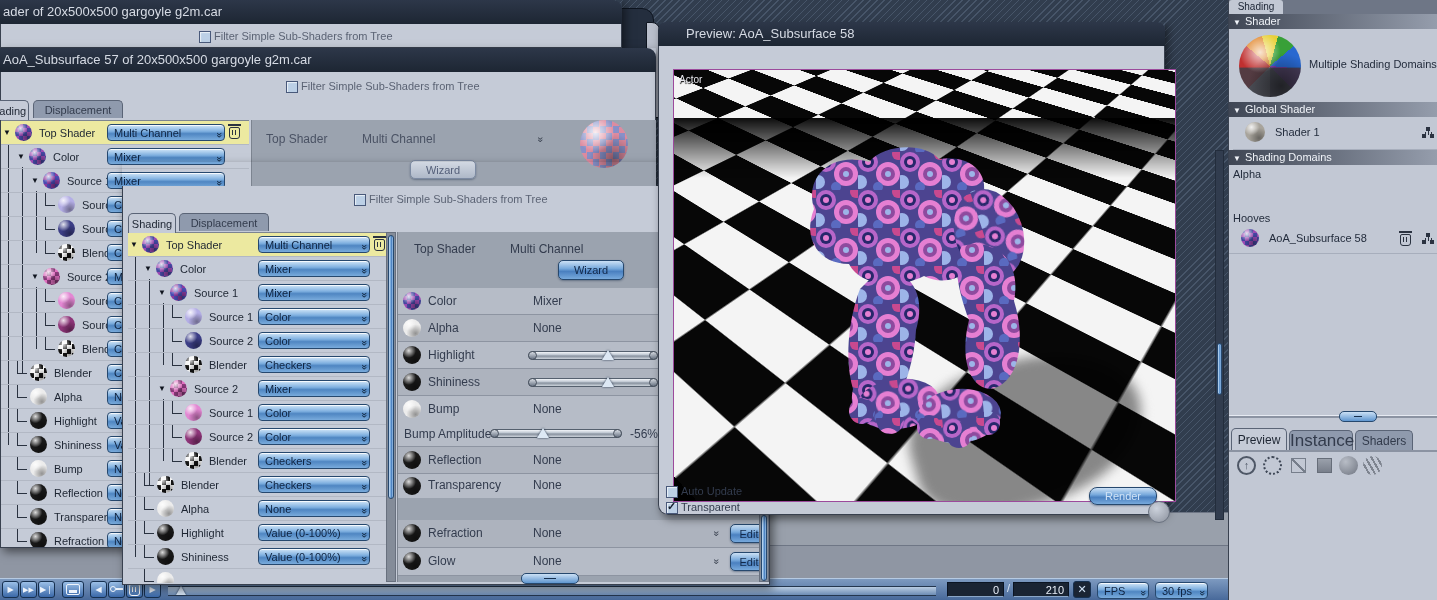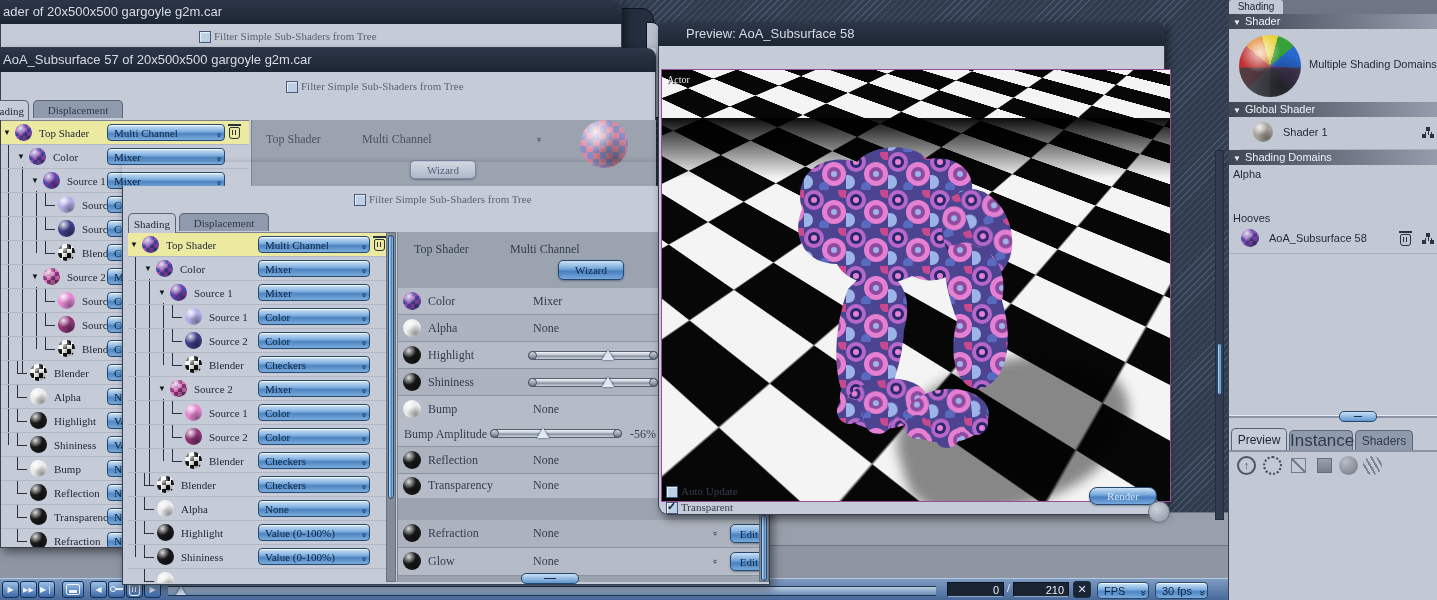--- a/index.html
+++ b/index.html
@@ -9,21 +9,21 @@
     background-image:repeating-linear-gradient(135deg,rgba(128,148,175,.28) 0 1px,transparent 1px 5px);}
   .abs{position:absolute;}
   
   .win{position:absolute;box-shadow:3px 4px 9px rgba(0,0,0,.5);}
   .tbar{position:absolute;left:0;right:0;top:0;height:24px;
     background:linear-gradient(#2d3749,#1d2633);color:#d6dbe4;font-size:13px;
     line-height:24px;white-space:nowrap;overflow:hidden;border-bottom:1px solid #0c121c;}
   .tbar.rtl{border-radius:0 9px 0 0;}
   .tbar.rall{border-radius:8px 8px 0 0;}
   .wbody{position:absolute;left:0;right:0;top:24px;bottom:0;background:#c5cbd7;
-    border:1px solid #39414f;border-top:none;box-sizing:border-box;font-family:Liberation Serif, serif;}
+    border:1px solid #39414f;border-top:none;box-sizing:border-box;}
   .dot-widget{display:inline-block;width:8px;height:8px;border-radius:50%;
     background:radial-gradient(circle at 35% 30%,#cfd6e2,#7e8795);margin:0 8px 0 10px;vertical-align:middle;}
   
   .cb{position:absolute;width:10px;height:10px;background:#bcd0e6;border:1px solid #49597a;
     box-shadow:inset 1px 1px 1px rgba(255,255,255,.7);}
   .cb.on::after{content:"✓";position:absolute;left:0px;top:-3px;font-size:11px;font-weight:bold;color:#17202f;}
   .cblab{position:absolute;font-size:11px;color:#5b6374;white-space:nowrap;}
   .cblab.dk{color:#333c4e;}
   
   .tab{position:absolute;height:20px;line-height:20px;font-size:11px;text-align:center;
@@ -503,21 +503,21 @@
 
       <div class="pill" style="left:398px;top:387px;width:56px;"></div>
     </div>
   </div>
 
   <div class="win" style="left:658px;top:22px;width:507px;height:493px;z-index:6;border-radius:0 0 10px 10px;">
     <div class="tbar rall">
       <span style="padding-left:28px;">Preview: AoA_Subsurface 58</span>
     </div>
     <div class="wbody" style="border-radius:0 0 10px 10px;">
-      <div class="scene" style="left:2px;top:23px;width:501px;height:431px;padding-left:7px;">
+      <div class="scene" style="left:14px;top:23px;width:501px;height:431px;">
         <div class="floor"></div>
         <div class="haze"></div>
         <div class="cshadow"></div>
         <svg style="position:absolute;left:100px;top:44px;" width="330" height="370" viewBox="0 0 330 370">
           <defs>
             <pattern id="psy" width="42" height="38" patternUnits="userSpaceOnUse">
               <rect width="42" height="38" fill="#4c4490"></rect>
               <circle cx="10" cy="10" r="10" fill="#b766c9"></circle>
               <circle cx="10" cy="10" r="6" fill="#27276b"></circle>
               <circle cx="10" cy="10" r="3" fill="#e57fd2"></circle>
@@ -560,21 +560,21 @@
   </div>
 
   <div class="abs" style="left:1228px;top:0;width:209px;height:600px;background:#c2c8d4;border-left:1px solid #39414f;box-sizing:border-box;z-index:4;">
     <div class="abs" style="left:0;top:0;right:0;height:14px;background:#6e7686;">
       <div class="abs" style="left:0;top:0;width:54px;height:14px;background:#c2c8d4;font-size:10px;color:#1a2333;text-align:center;line-height:14px;border-radius:3px 3px 0 0;">Shading</div>
     </div>
     <div class="shdr" style="top:14px;"><span class="tri">▼</span><span>Shader</span></div>
     <div class="bigsph" style="left:10px;top:35px;"></div>
     <span class="side-lab" style="left:80px;top:58px;">Multiple Shading Domains</span>
     <div class="shdr" style="top:102px;"><span class="tri">▼</span><span>Global Shader</span></div>
-    <div class="abs" style="left:12px;top:117px;right:0;height:32px;border-bottom:1px solid #a7aebc;">
+    <div class="abs" style="left:4px;top:117px;right:0;height:32px;border-bottom:1px solid #a7aebc;">
       <span class="sph sp-gry" style="position:absolute;left:12px;top:5px;width:20px;height:20px;"></span>
       <span class="side-lab" style="left:42px;top:9px;">Shader 1</span>
       <span class="i-net" style="position:absolute;right:2px;top:10px;"></span>
     </div>
     <div class="shdr" style="top:150px;"><span class="tri">▼</span><span>Shading Domains</span></div>
     <span class="side-lab" style="left:4px;top:168px;">Alpha</span>
     <span class="side-lab" style="left:4px;top:212px;">Hooves</span>
     <div class="abs" style="left:0;top:225px;right:0;height:28px;border-bottom:1px solid #a7aebc;">
       <span class="sph sp-ckpu" style="position:absolute;left:12px;top:4px;width:18px;height:18px;"></span>
       <span class="side-lab" style="left:40px;top:7px;">AoA_Subsurface 58</span>

